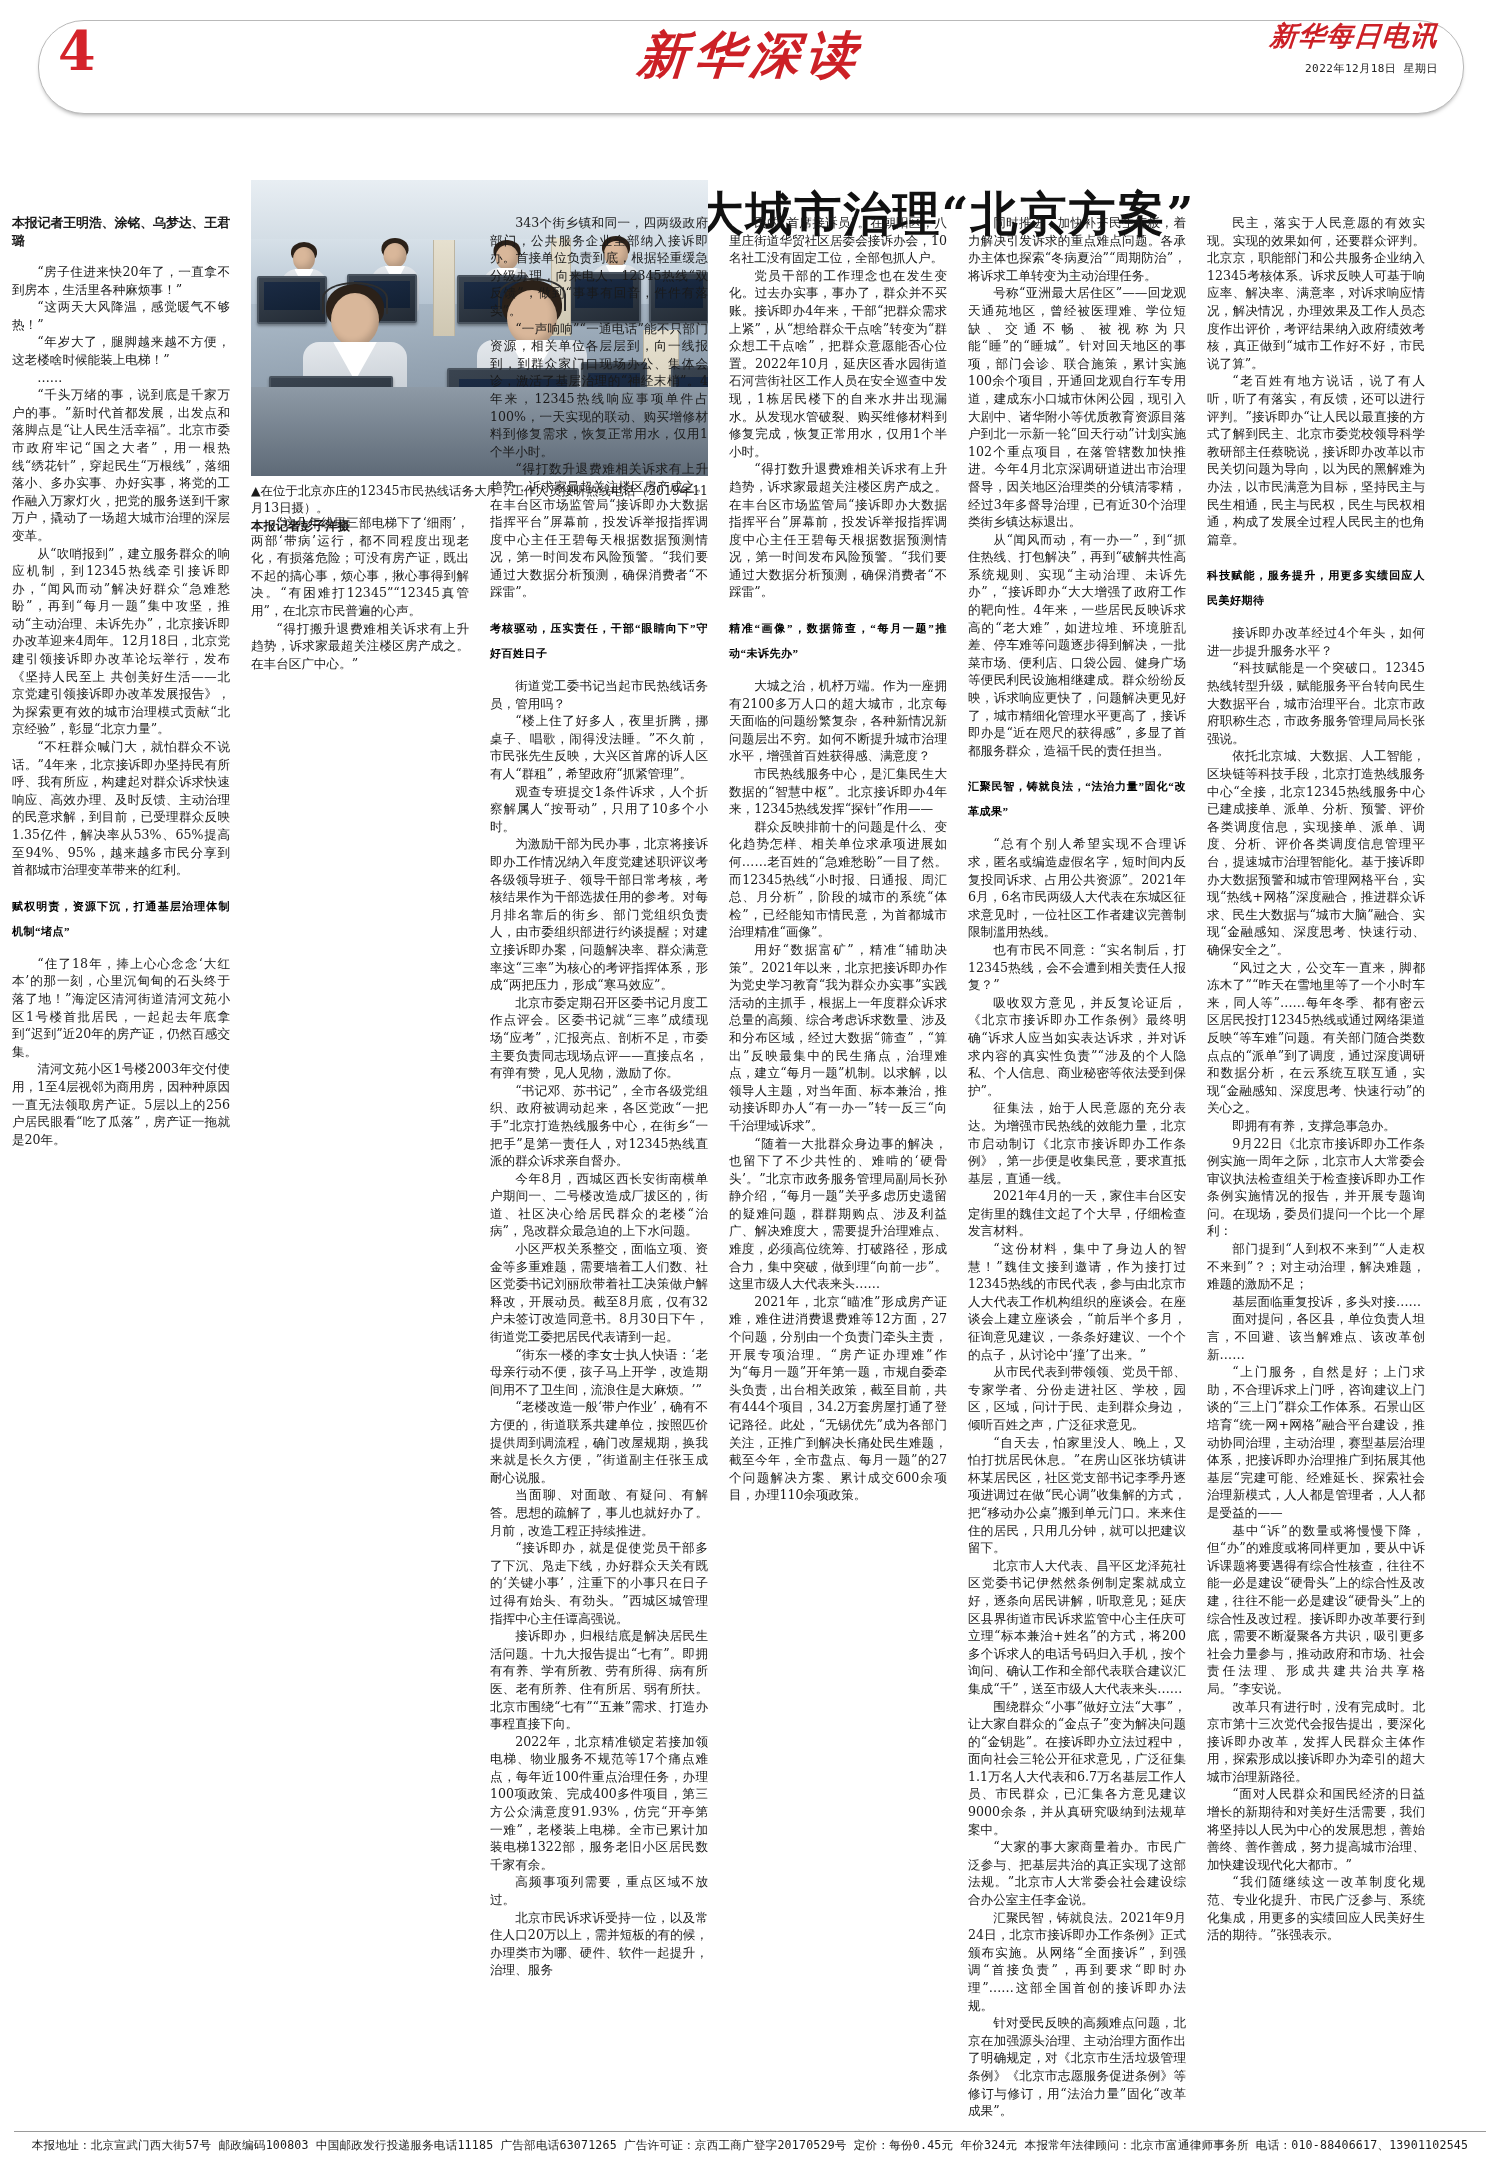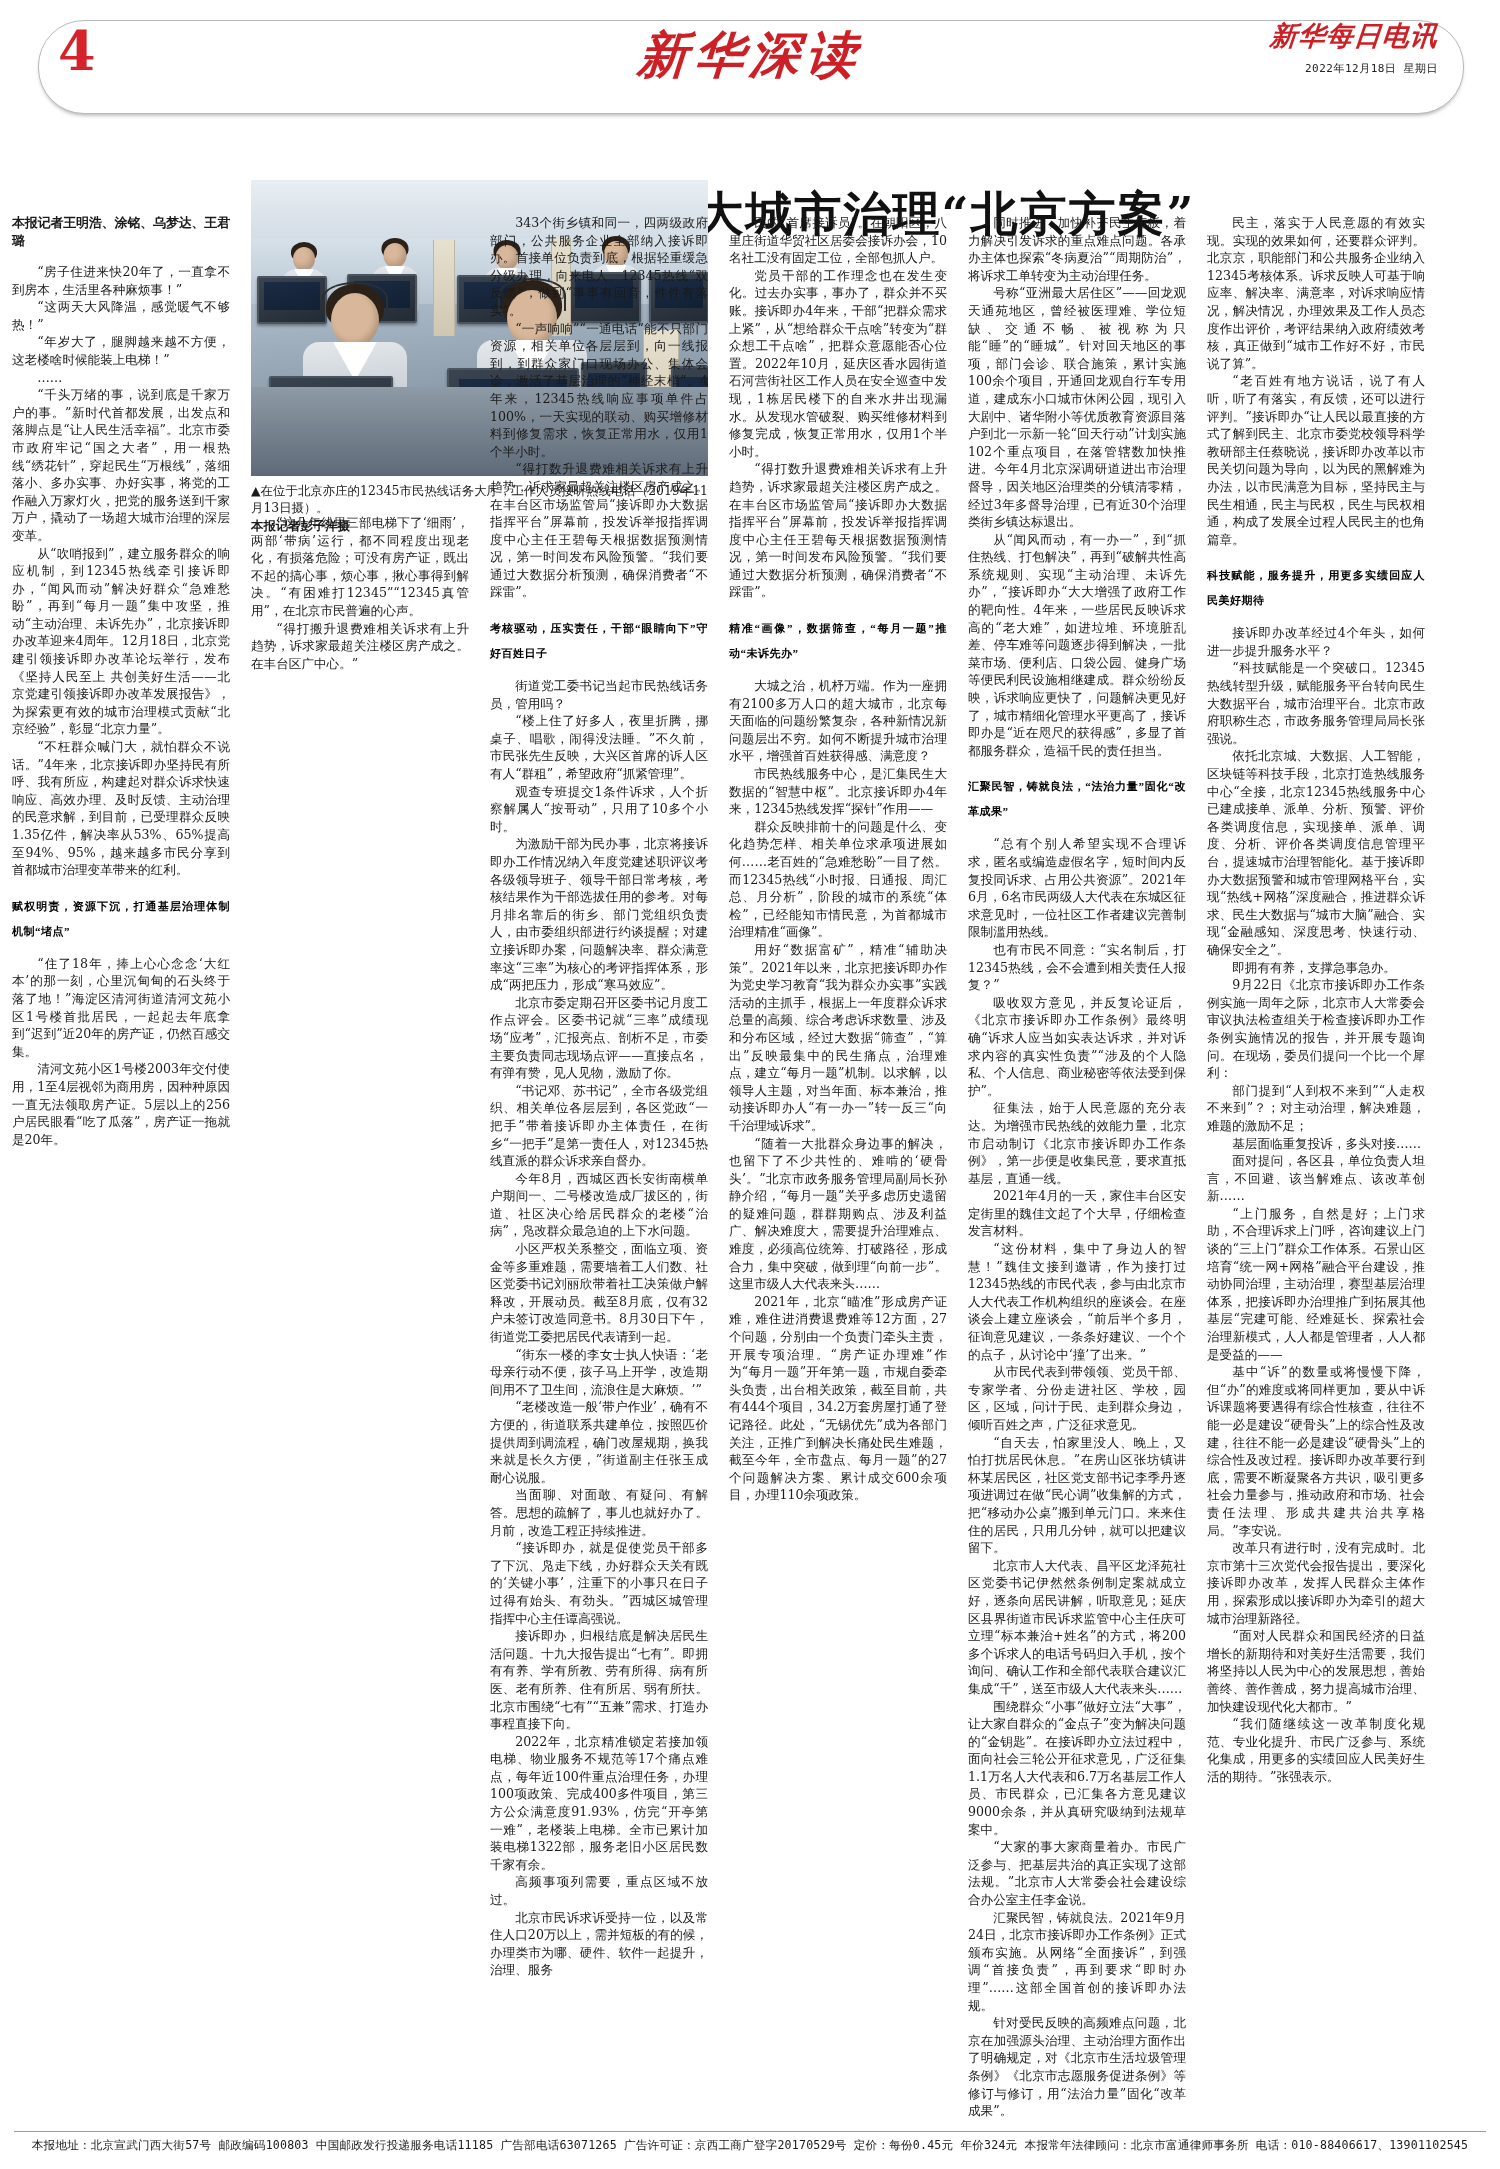--- a/index.html
+++ b/index.html
@@ -234,21 +234,21 @@
   <div class="col c3">
       <p>343个街乡镇和同一，四两级政府部门，公共服务企业全部纳入接诉即办。首接单位负责到底，根据轻重缓急分级办理，向来电人、12345热线“双反馈”，做到“事事有回音，件件有落实”。</p>
       <p>“一声响响”“一通电话”能不只部门资源，相关单位各层层到，向一线报到，到群众家门口现场办公、集体会诊，激活了基层治理的“神经末梢”。4年来，12345热线响应事项单件占100%，一天实现的联动、购买增修材料到修复需求，恢复正常用水，仅用1个半小时。</p>
       <p>“得打数升退费难相关诉求有上升趋势，诉求家最超关注楼区房产成之。在丰台区市场监管局“接诉即办大数据指挥平台”屏幕前，投发诉举报指挥调度中心主任王碧每天根据数据预测情况，第一时间发布风险预警。“我们要通过大数据分析预测，确保消费者“不踩雷”。</p>
       <h2 class="subhead">考核驱动，压实责任，干部“眼睛向下”守好百姓日子</h2>
       <p>街道党工委书记当起市民热线话务员，管用吗？</p>
       <p>“楼上住了好多人，夜里折腾，挪桌子、唱歌，闹得没法睡。”不久前，市民张先生反映，大兴区首席的诉人区有人“群租”，希望政府“抓紧管理”。</p>
       <p>观查专班提交1条件诉求，人个折察解属人“按哥动”，只用了10多个小时。</p>
       <p>为激励干部为民办事，北京将接诉即办工作情况纳入年度党建述职评议考各级领导班子、领导干部日常考核，考核结果作为干部选拔任用的参考。对每月排名靠后的街乡、部门党组织负责人，由市委组织部进行约谈提醒；对建立接诉即办案，问题解决率、群众满意率这“三率”为核心的考评指挥体系，形成“两把压力，形成“寒马效应”。</p>
       <p>北京市委定期召开区委书记月度工作点评会。区委书记就“三率”成绩现场“应考”，汇报亮点、剖析不足，市委主要负责同志现场点评——直接点名，有弹有赞，见人见物，激励了你。</p>
-      <p>“书记邓、苏书记”，全市各级党组织、相关单位各层层到，各区党政“一把手”带着接诉即办主体责任，在街乡“一把手”是第一责任人，对12345热线直派的群众诉求亲自督办。</p>
+      <p>“书记邓、苏书记”，全市各级党组织、政府被调动起来，各区党政“一把手”北京打造热线服务中心，在街乡“一把手”是第一责任人，对12345热线直派的群众诉求亲自督办。</p>
       <p>今年8月，西城区西长安街南横单户期间一、二号楼改造成厂拔区的，街道、社区决心给居民群众的老楼“治病”，凫改群众最急迫的上下水问题。</p>
       <p>小区严权关系整交，面临立项、资金等多重难题，需要墙着工人们数、社区党委书记刘丽欣带着社工决策做户解释改，开展动员。截至8月底，仅有32户未签订改造同意书。8月30日下午，街道党工委把居民代表请到一起。</p>
       <p>“街东一楼的李女士执人快语：‘老母亲行动不便，孩子马上开学，改造期间用不了卫生间，流浪住是大麻烦。’”</p>
       <p>“老楼改造一般‘带户作业’，确有不方便的，街道联系共建单位，按照匹价提供周到调流程，确门改屋规期，换我来就是长久方便，”街道副主任张玉成耐心说服。</p>
       <p>当面聊、对面敢、有疑问、有解答。思想的疏解了，事儿也就好办了。月前，改造工程正持续推进。</p>
       <p>“接诉即办，就是促使党员干部多了下沉、凫走下线，办好群众天关有既的‘关键小事’，注重下的小事只在日子过得有始头、有劲头。”西城区城管理指挥中心主任谭高强说。</p>
       <p>接诉即办，归根结底是解决居民生活问题。十九大报告提出“七有”。即拥有有养、学有所教、劳有所得、病有所医、老有所养、住有所居、弱有所扶。北京市围绕“七有”“五兼”需求、打造办事程直接下向。</p>
       <p>2022年，北京精准锁定若接加领电梯、物业服务不规范等17个痛点难点，每年近100件重点治理任务，办理100项政策、完成400多件项目，第三方公众满意度91.93%，仿完“开亭第一难”，老楼装上电梯。全市已累计加装电梯1322部，服务老旧小区居民数千家有余。</p>
       <p>高频事项列需要，重点区域不放过。</p>
       <p>北京市民诉求诉受持一位，以及常住人口20万以上，需并短板的有的候，办理类市为哪、硬件、软件一起提升，治理、服务</p>
@@ -284,20 +284,21 @@
       <p>汇聚民智，铸就良法。2021年9月24日，北京市接诉即办工作条例》正式颁布实施。从网络“全面接诉”，到强调“首接负责”，再到要求“即时办理”……这部全国首创的接诉即办法规。</p>
       <p>针对受民反映的高频难点问题，北京在加强源头治理、主动治理方面作出了明确规定，对《北京市生活垃圾管理条例》《北京市志愿服务促进条例》等修订与修订，用“法治力量”固化“改革成果”。</p>
     </div>
   <div class="col c6">
       <p>民主，落实于人民意愿的有效实现。实现的效果如何，还要群众评判。北京京，职能部门和公共服务企业纳入12345考核体系。诉求反映人可基于响应率、解决率、满意率，对诉求响应情况，解决情况，办理效果及工作人员态度作出评价，考评结果纳入政府绩效考核，真正做到“城市工作好不好，市民说了算”。</p>
       <p>“老百姓有地方说话，说了有人听，听了有落实，有反馈，还可以进行评判。”接诉即办“让人民以最直接的方式了解到民主、北京市委党校领导科学教研部主任蔡晓说，接诉即办改革以市民关切问题为导向，以为民的黑解难为办法，以市民满意为目标，坚持民主与民生相通，民主与民权，民生与民权相通，构成了发展全过程人民民主的也角篇章。</p>
       <h2 class="subhead">科技赋能，服务提升，用更多实绩回应人民美好期待</h2>
       <p>接诉即办改革经过4个年头，如何进一步提升服务水平？</p>
       <p>“科技赋能是一个突破口。12345热线转型升级，赋能服务平台转向民生大数据平台，城市治理平台。北京市政府职称生态，市政务服务管理局局长张强说。</p>
       <p>依托北京城、大数据、人工智能，区块链等科技手段，北京打造热线服务中心“全接，北京12345热线服务中心已建成接单、派单、分析、预警、评价各类调度信息，实现接单、派单、调度、分析、评价各类调度信息管理平台，提速城市治理智能化。基于接诉即办大数据预警和城市管理网格平台，实现“热线+网格”深度融合，推进群众诉求、民生大数据与“城市大脑”融合、实现“金融感知、深度思考、快速行动、确保安全之”。</p>
+      <p>“风过之大，公交车一直来，脚都冻木了”“昨天在雪地里等了一个小时车来，同人等”……每年冬季、都有密云区居民投打12345热线或通过网络渠道反映“等车难”问题。有关部门随合类数点点的“派单”到了调度，通过深度调研和数据分析，在云系统互联互通，实现“金融感知、深度思考、快速行动”的关心之。</p>
       <p>即拥有有养，支撑急事急办。</p>
       <p>9月22日《北京市接诉即办工作条例实施一周年之际，北京市人大常委会审议执法检查组关于检查接诉即办工作条例实施情况的报告，并开展专题询问。在现场，委员们提问一个比一个犀利：</p>
       <p>部门提到“人到权不来到”“人走权不来到”？；对主动治理，解决难题，难题的激励不足；</p>
       <p>基层面临重复投诉，多头对接……</p>
       <p>面对提问，各区县，单位负责人坦言，不回避、该当解难点、该改革创新……</p>
       <p>“上门服务，自然是好；上门求助，不合理诉求上门呼，咨询建议上门谈的“三上门”群众工作体系。石景山区培育“统一网+网格”融合平台建设，推动协同治理，主动治理，赛型基层治理体系，把接诉即办治理推广到拓展其他基层“完建可能、经难延长、探索社会治理新模式，人人都是管理者，人人都是受益的——</p>
       <p>基中“诉”的数量或将慢慢下降，但“办”的难度或将同样更加，要从中诉诉课题将要遇得有综合性核查，往往不能一必是建设“硬骨头”上的综合性及改建，往往不能一必是建设“硬骨头”上的综合性及改过程。接诉即办改革要行到底，需要不断凝聚各方共识，吸引更多社会力量参与，推动政府和市场、社会责任法理、形成共建共治共享格局。”李安说。</p>
       <p>改革只有进行时，没有完成时。北京市第十三次党代会报告提出，要深化接诉即办改革，发挥人民群众主体作用，探索形成以接诉即办为牵引的超大城市治理新路径。</p>
       <p>“面对人民群众和国民经济的日益增长的新期待和对美好生活需要，我们将坚持以人民为中心的发展思想，善始善终、善作善成，努力提高城市治理、加快建设现代化大都市。”</p>
       <p>“我们随继续这一改革制度化规范、专业化提升、市民广泛参与、系统化集成，用更多的实绩回应人民美好生活的期待。”张强表示。</p>

